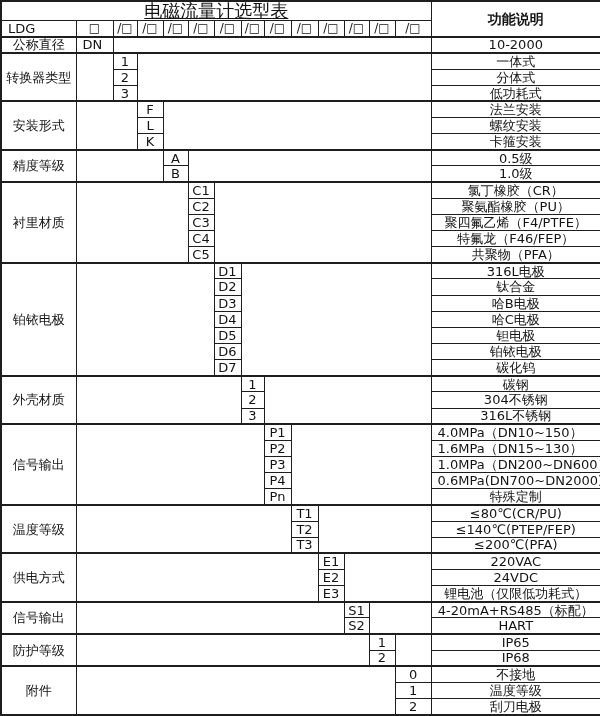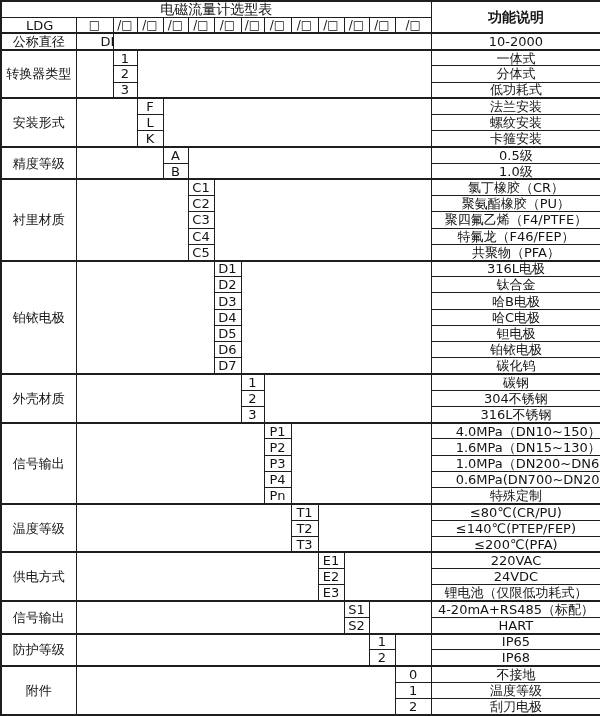--- a/index.html
+++ b/index.html
@@ -1,23 +1,23 @@
 <!DOCTYPE html>
 <html><head>
 <meta charset="utf-8">
 <style>
   html,body{margin:0;padding:0;background:#ffffff;}
   body{width:600px;height:716px;font-family:"DejaVu Sans","Liberation Sans",sans-serif;color:#141414;}
   table{border-collapse:collapse;table-layout:fixed;width:600px;height:716px;border:2px solid #1e1e1e;}
   td{border:1px solid #1e1e1e;font-size:13px;line-height:1;text-align:center;vertical-align:middle;
      padding:0;overflow:hidden;white-space:nowrap;}
   tr{height:16px;}
-  td.title{font-size:14px;}
+  td.title{font-size:18px;text-decoration:underline;}
   td.fn{font-size:14px;font-weight:bold;}
-  td.l{text-align:left;padding-left:24px;}
+  td.l{text-align:left;padding-left:6px;}
   tr.bs td{border-top:2px solid #1e1e1e;}
   td.slot{font-size:12px;}
 </style>
 </head>
 <body>
 
 <table>
 <colgroup>
   <col style="width:75px">
       <col style="width:37px">

